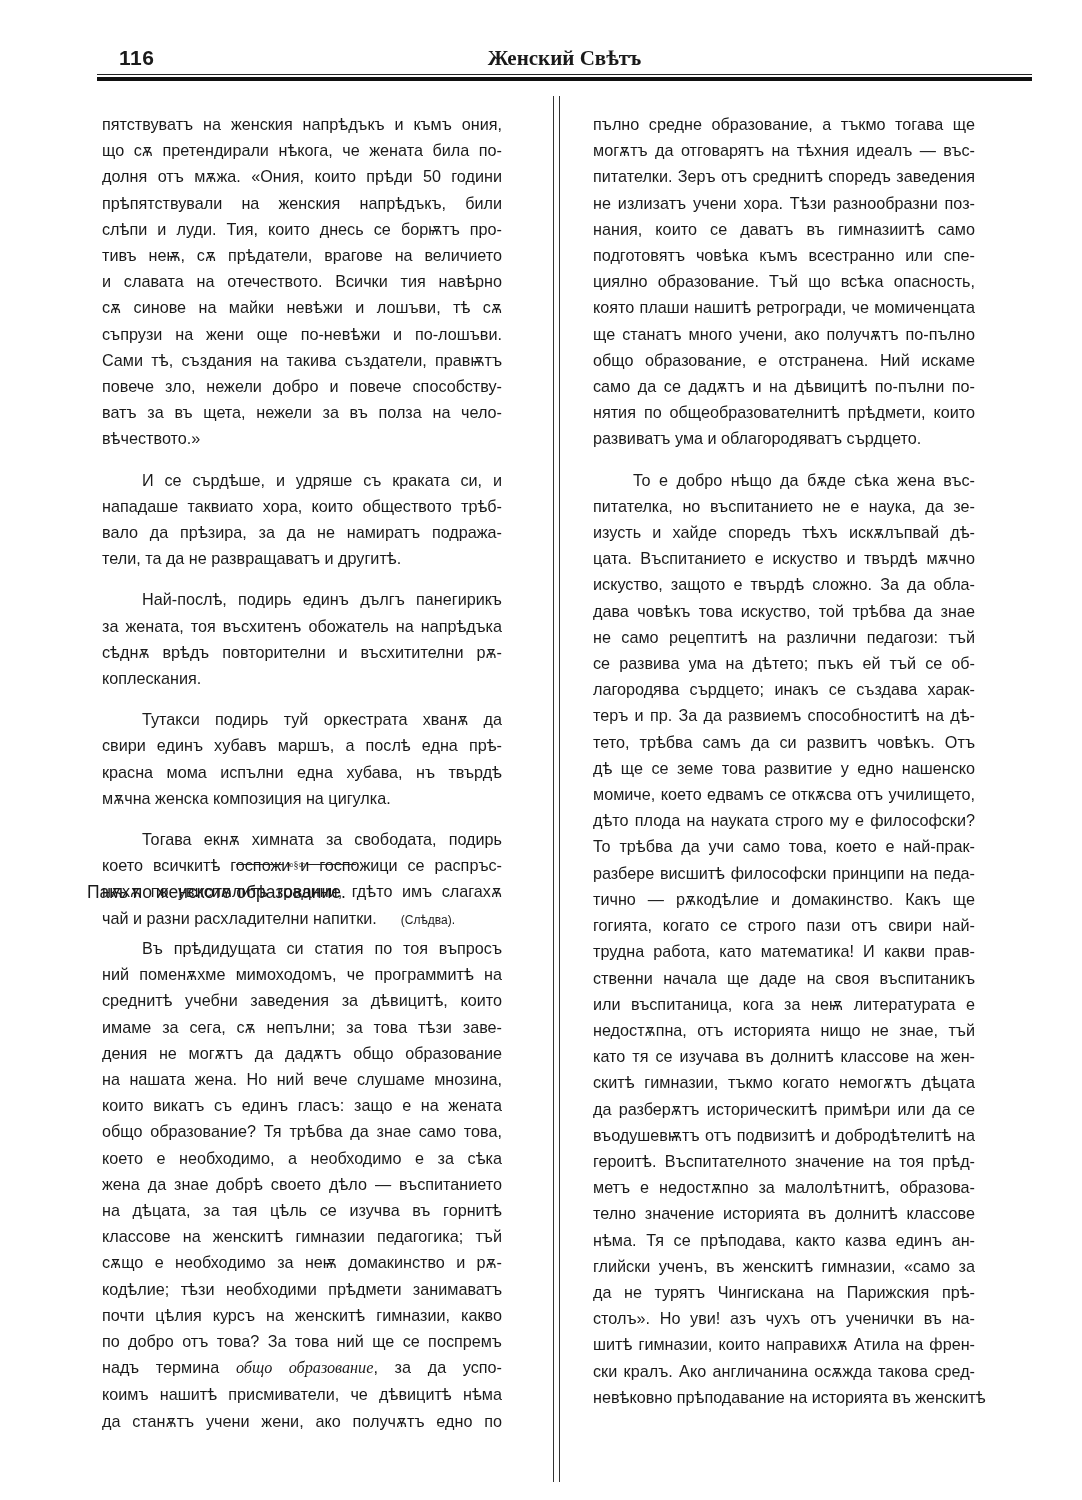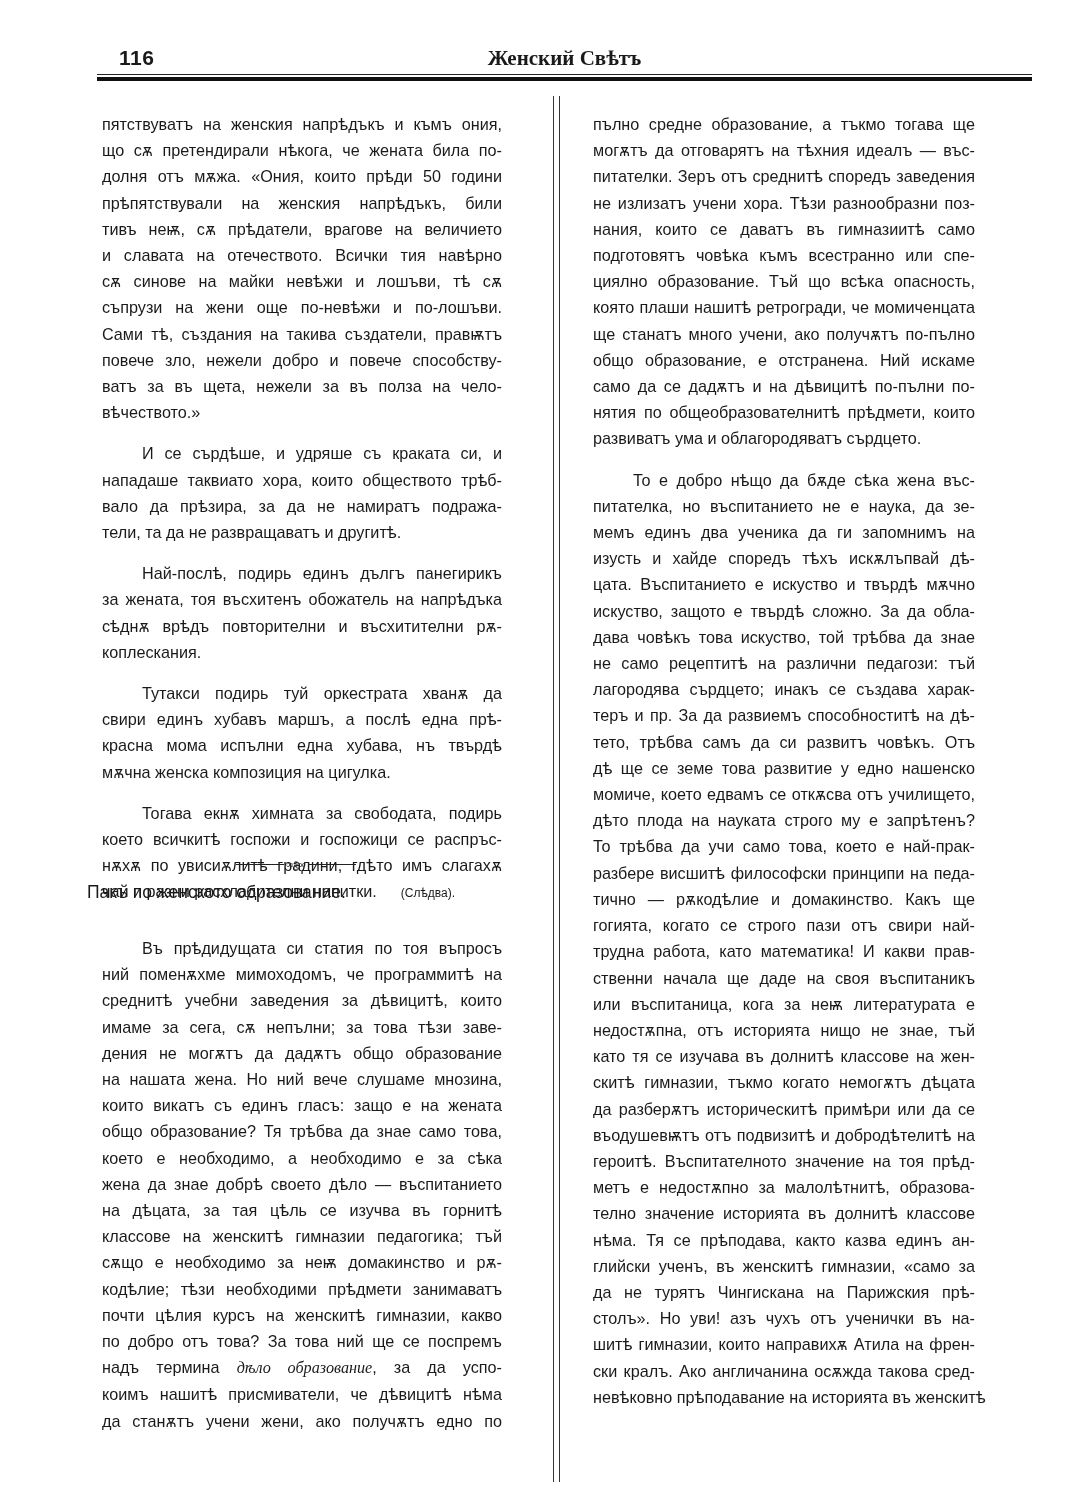--- a/index.html
+++ b/index.html
@@ -41,20 +41,21 @@
     <div class="thin"></div>
     <div class="thick"></div>
   </div>
 
   <div class="col col-left">
     <p>
       <span class="line">пятствуватъ на женския напрѣдъкъ и къмъ ония,</span>
       <span class="line">що сѫ претендирали нѣкога, че жената била по-</span>
       <span class="line">долня отъ мѫжа. «Ония, които прѣди 50 години</span>
       <span class="line">прѣпятствували на женския напрѣдъкъ, били</span>
+      <span class="line">слѣпи и луди. Тия, които днесь се борѭтъ про-</span>
       <span class="line">тивъ неѭ, сѫ прѣдатели, врагове на величието</span>
       <span class="line">и славата на отечеството. Всички тия навѣрно</span>
       <span class="line">сѫ синове на майки невѣжи и лошъви, тѣ сѫ</span>
       <span class="line">съпрузи на жени още по-невѣжи и по-лошъви.</span>
       <span class="line">Сами тѣ, създания на такива създатели, правѭтъ</span>
       <span class="line">повече зло, нежели добро и повече способству-</span>
       <span class="line">ватъ за въ щета, нежели за въ полза на чело-</span>
       <span class="line last">вѣчеството.»</span>
     </p>
     <p class="gap-top">
@@ -100,21 +101,21 @@
       <span class="line">които викатъ съ единъ гласъ: защо е на жената</span>
       <span class="line">общо образование? Тя трѣбва да знае само това,</span>
       <span class="line">което е необходимо, а необходимо е за сѣка</span>
       <span class="line">жена да знае добрѣ своето дѣло — въспитанието</span>
       <span class="line">на дѣцата, за тая цѣль се изучва въ горнитѣ</span>
       <span class="line">классове на женскитѣ гимназии педагогика; тъй</span>
       <span class="line">сѫщо е необходимо за неѭ домакинство и рѫ-</span>
       <span class="line">кодѣлие; тѣзи необходими прѣдмети занимаватъ</span>
       <span class="line">почти цѣлия курсъ на женскитѣ гимназии, какво</span>
       <span class="line">по добро отъ това? За това ний ще се поспремъ</span>
-      <span class="line"><span>надъ термина</span> <span class="em">дѣло образование</span><span>, за да успо-</span></span>
+      <span class="line"><span>надъ термина</span> <span class="em">общо образование</span><span>, за да успо-</span></span>
       <span class="line">коимъ нашитѣ присмиватели, че дѣвицитѣ нѣма</span>
       <span class="line">да станѫтъ учени жени, ако получѫтъ едно по</span>
     </p>
   </div>
 
   <div class="col-divider"></div>
 
   <div class="col col-right">
     <p>
       <span class="line">пълно средне образование, а тъкмо тогава ще</span>
@@ -127,32 +128,32 @@
       <span class="line">която плаши нашитѣ ретрогради, че момиченцата</span>
       <span class="line">ще станатъ много учени, ако получѫтъ по-пълно</span>
       <span class="line">общо образование, е отстранена. Ний искаме</span>
       <span class="line">само да се дадѫтъ и на дѣвицитѣ по-пълни по-</span>
       <span class="line">нятия по общеобразователнитѣ прѣдмети, които</span>
       <span class="line last">развиватъ ума и облагородяватъ сърдцето.</span>
     </p>
     <p class="gap-top-lg">
       <span class="line indent-line">То е добро нѣщо да бѫде сѣка жена въс-</span>
       <span class="line">питателка, но въспитанието не е наука, да зе-</span>
-      <span class="line">мемъ единъ два ученика да ги запомнимъ на</span>
       <span class="line">изусть и хайде споредъ тѣхъ искѫлъпвай дѣ-</span>
       <span class="line">цата. Въспитанието е искуство и твърдѣ мѫчно</span>
       <span class="line">искуство, защото е твърдѣ сложно. За да обла-</span>
       <span class="line">дава човѣкъ това искуство, той трѣбва да знае</span>
       <span class="line">не само рецептитѣ на различни педагози: тъй</span>
+      <span class="line">се развива ума на дѣтето; пъкъ ей тъй се об-</span>
       <span class="line">лагородява сърдцето; инакъ се създава харак-</span>
       <span class="line">теръ и пр. За да развиемъ способноститѣ на дѣ-</span>
       <span class="line">тето, трѣбва самъ да си развитъ човѣкъ. Отъ</span>
       <span class="line">дѣ ще се земе това развитие у едно нашенско</span>
       <span class="line">момиче, което едвамъ се откѫсва отъ училището,</span>
-      <span class="line">дѣто плода на науката строго му е запрѣтенъ?</span>
+      <span class="line">дѣто плода на науката строго му е философски?</span>
       <span class="line">То трѣбва да учи само това, което е най-прак-</span>
       <span class="line">разбере висшитѣ философски принципи на педа-</span>
       <span class="line">тично — рѫкодѣлие и домакинство. Какъ ще</span>
       <span class="line">гогията, когато се строго пази отъ свири най-</span>
       <span class="line">трудна работа, като математика! И какви прав-</span>
       <span class="line">ственни начала ще даде на своя въспитаникъ</span>
       <span class="line">или въспитаница, кога за неѭ литературата е</span>
       <span class="line">недостѫпна, отъ историята нищо не знае, тъй</span>
       <span class="line">като тя се изучава въ долнитѣ классове на жен-</span>
       <span class="line">скитѣ гимназии, тъкмо когато немогѫтъ дѣцата</span>

